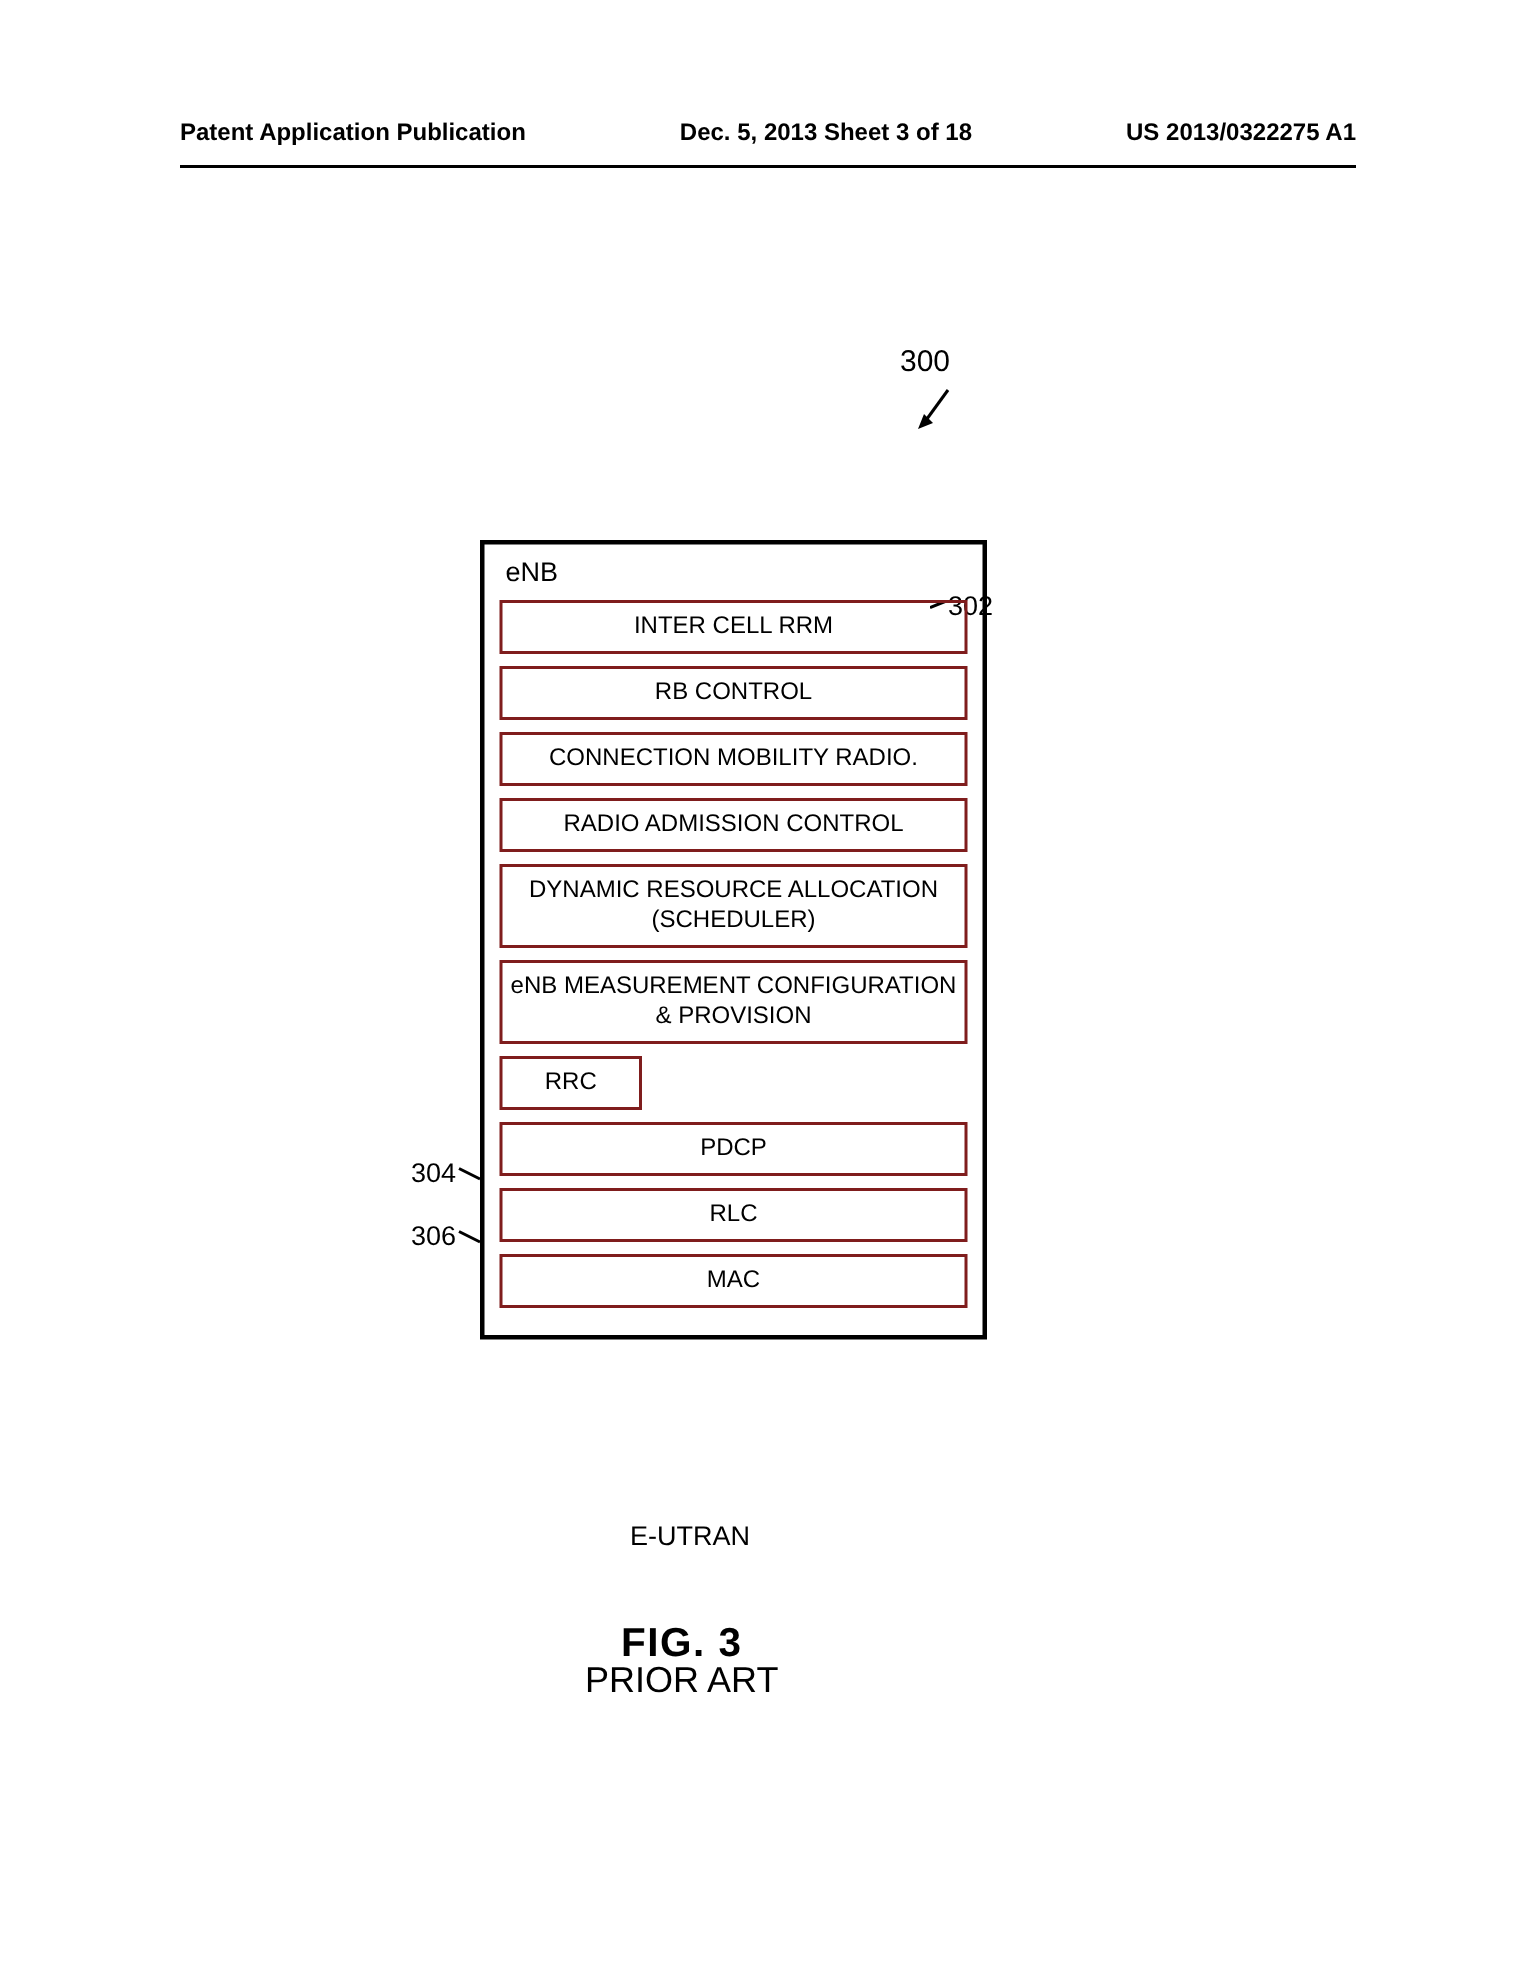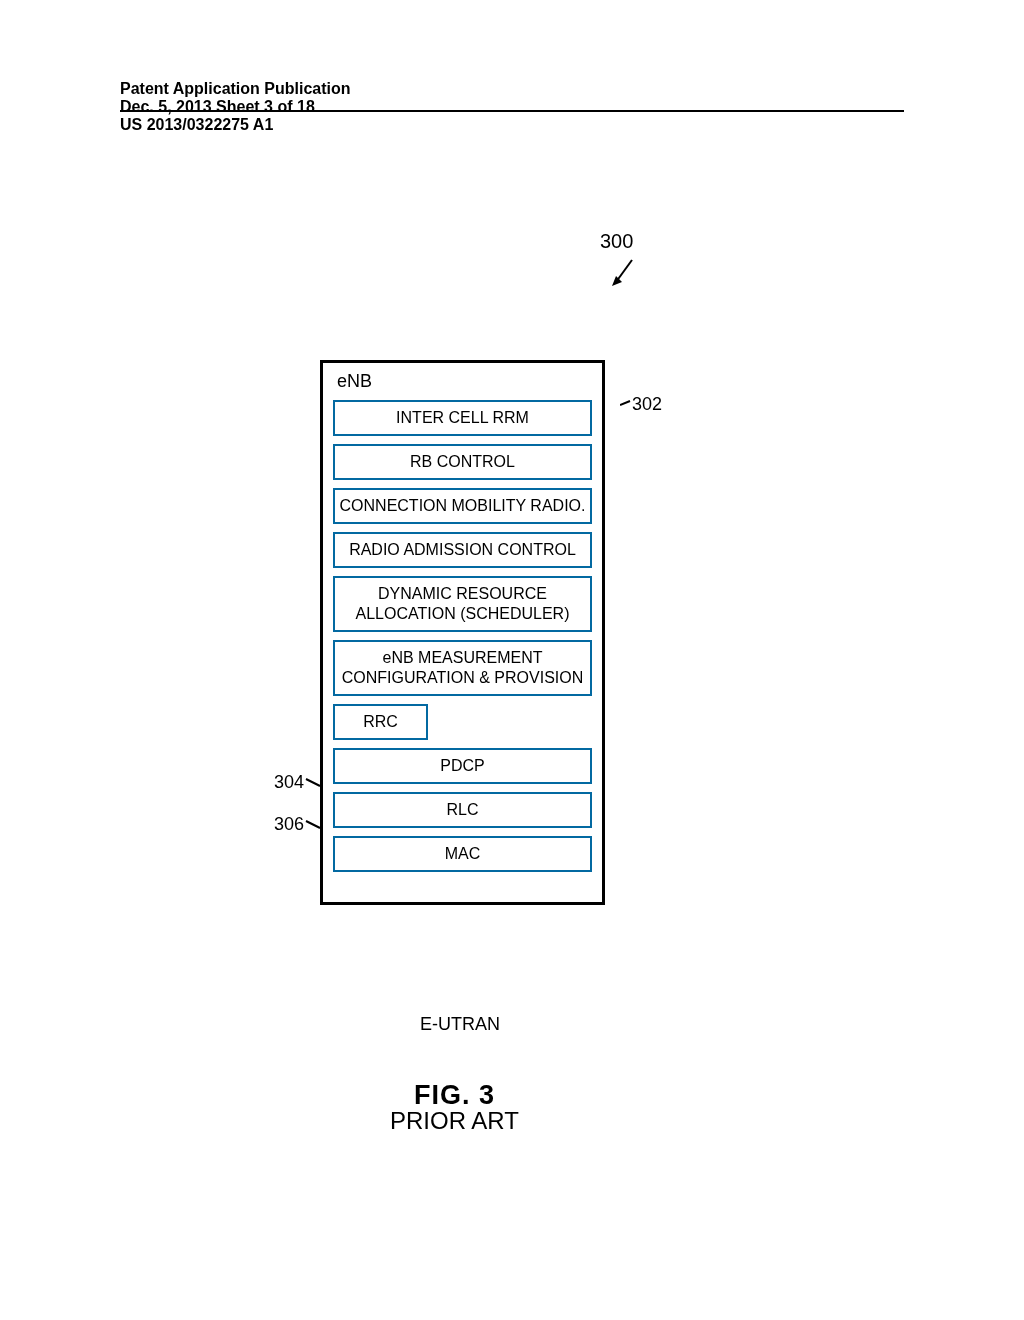--- a/index.html
+++ b/index.html
@@ -17,21 +17,20 @@
     .header {
       position: absolute;
       top: 80px;
       left: 0;
       right: 0;
       padding: 0 120px;
       display: flex;
       justify-content: space-between;
       font-size: 16px;
       font-weight: bold;
-      flex-direction: column;
     }
     .header-rule {
       position: absolute;
       top: 110px;
       left: 120px;
       right: 120px;
       border-top: 2px solid black;
     }
     .diagram-area {
       position: absolute;
@@ -49,31 +48,31 @@
       position: absolute;
       top: 28px;
       left: 330px;
       width: 30px;
       height: 30px;
     }
     .main-box {
       position: absolute;
       top: 130px;
       left: 40px;
-      width: 285px;
+      width: 338px;
       border: 3px solid black;
-      padding: 8px 10px 22px 10px;
+      padding: 8px 10px 10px 10px;
     }
     .enb-label {
       font-size: 18px;
       margin-bottom: 8px;
       margin-left: 4px;
     }
     .stack-box {
-      border: 2px solid #0369a1;
+      border: 2px solid #7f1d1d;
       text-align: center;
       padding: 6px 4px;
       margin-bottom: 8px;
       font-size: 16px;
       line-height: 1.25;
     }
     .stack-box.tall {
       padding: 6px 4px;
     }
     .stack-box.short {

